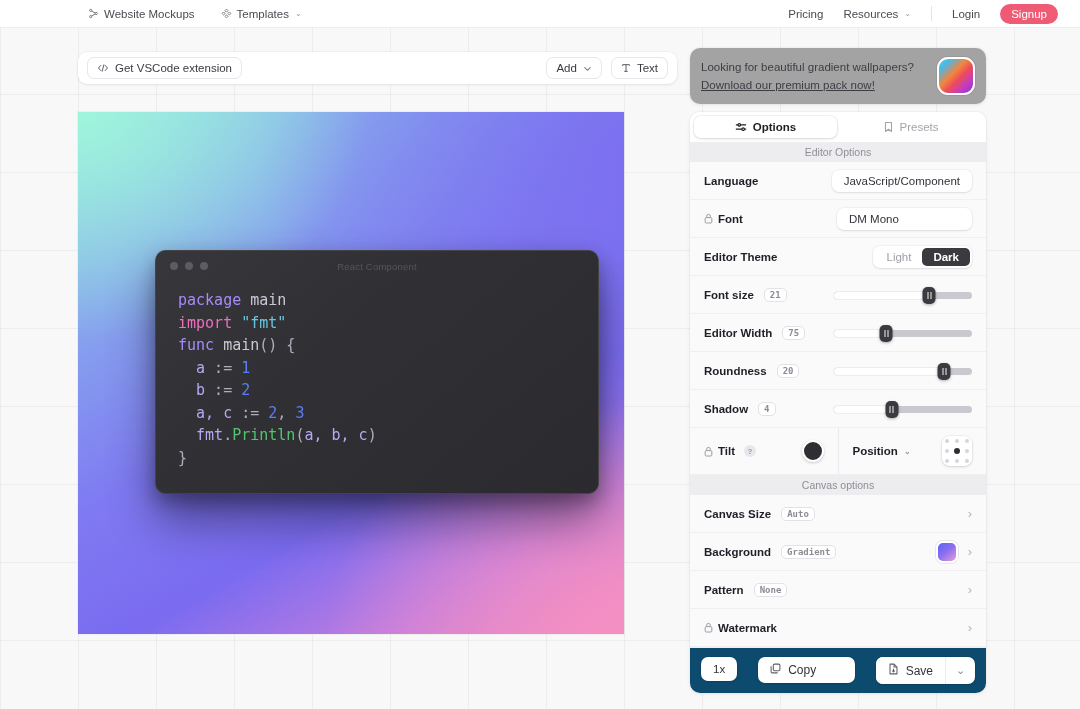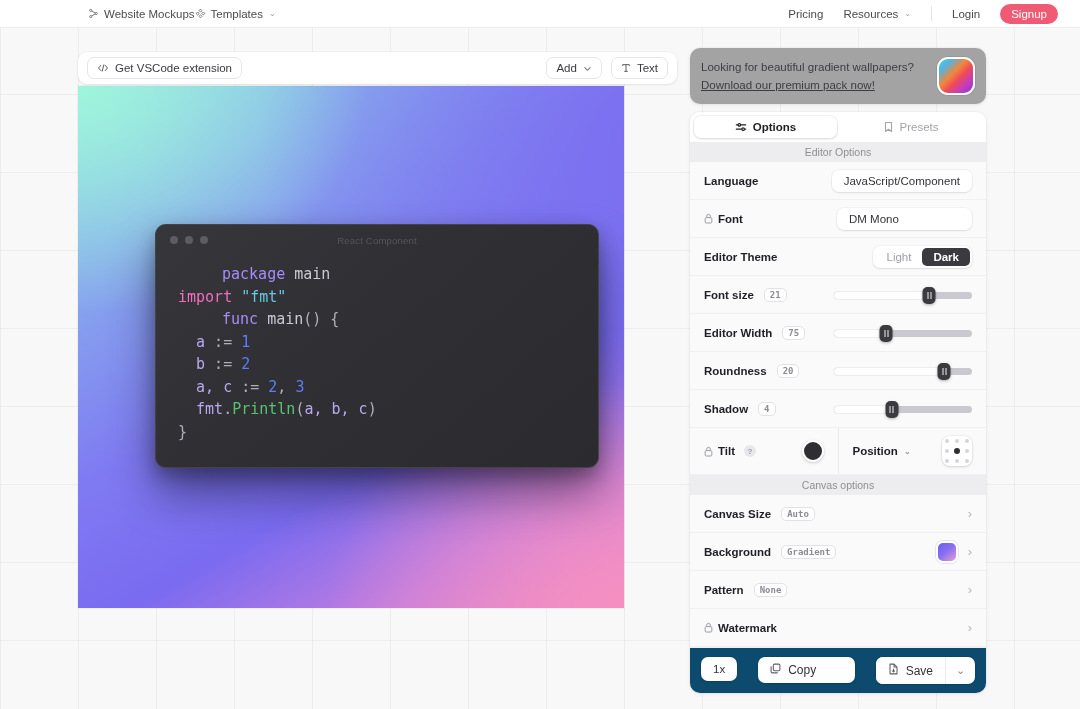--- a/index.html
+++ b/index.html
@@ -22,21 +22,21 @@
   }
 
   
   #navbar {
     position: absolute; left: 0; top: 0; width: 1080px; height: 28px;
     background: #ffffff;
     border-bottom: 1px solid #ececee;
     display: flex; align-items: center;
     z-index: 30;
   }
-  .nav-left { display: flex; align-items: flex-start; margin-left: 88px; }
+  .nav-left { display: flex; align-items: flex-start; gap: 26px; margin-left: 88px; }
   .nav-right { display: flex; align-items: center; gap: 20px; margin-left: auto; margin-right: 22px; }
   .nav-item {
     display: flex; align-items: center; gap: 5px;
     font-size: 11.5px; color: #4b4b52; white-space: nowrap; cursor: pointer;
   }
   .nav-item .ic { display: inline-flex; width: 11px; height: 11px; color: #6c6c75; }
   .nav-item .ic svg { width: 11px; height: 11px; display: block; }
   .caret { font-size: 8px; color: #9a9aa2; margin-left: 1px; }
   .nav-sep { width: 1px; height: 15px; background: #e4e4e7; }
   #signup-button {
@@ -57,21 +57,21 @@
     display: flex; align-items: center; gap: 6px;
     border: 1px solid #e6e6ea; border-radius: 7px;
     background: #fff; font-size: 11.5px; color: #3a3a41;
     padding: 4px 9px; cursor: pointer; white-space: nowrap;
   }
   .tb-btn .ic svg { display: block; }
   .tb-spacer { flex: 1; }
   .tb-right { display: flex; align-items: center; gap: 9px; }
 
   #preview-canvas {
-    position: absolute; left: 78px; top: 86px; width: 546px; height: 522px;
+    position: absolute; left: 78px; top: 112px; width: 546px; height: 522px;
     overflow: hidden;
     box-shadow: 0 0 0 1px rgba(0,0,0,0.04);
   }
   #canvas-gradient {
     position: absolute; inset: 0;
     background:
       radial-gradient(115% 95% at 0% 0%,   #9ff5db 0%, rgba(159,245,219,0) 46%),
       radial-gradient(105% 85% at 100% 100%, #f58fc2 0%, rgba(245,143,194,0) 52%),
       radial-gradient(120% 110% at 105% 8%, #7b6ef0 0%, rgba(123,110,240,0) 60%),
       linear-gradient(150deg, #8fd4e8 0%, #7f7af2 48%, #7a6bf0 66%, #c07de0 84%, #ef8fc0 100%);
@@ -98,21 +98,21 @@
     position: absolute; left: 0; right: 0; text-align: center;
     font-size: 9.5px; color: #565659; letter-spacing: .2px;
     font-family: "Liberation Sans", sans-serif;
   }
   #code-body {
     padding: 8px 22px;
     font-family: "DejaVu Sans Mono", monospace;
     font-size: 15px; line-height: 22.5px;
     white-space: pre;
   }
-  .k-kw   { color: #a78bfa; margin-left: 44px; }
+  .k-kw   { color: #a78bfa; }
   .k-kw2  { color: #f06ec0; }
   .k-str  { color: #67c7e0; }
   .k-plain{ color: #c9c8d4; }
   .k-var  { color: #b9a8f0; }
   .k-num  { color: #5a7ef5; }
   .k-fn   { color: #55c46e; }
   .k-punc { color: #b0aebb; }
 
   
   #right-panel {

